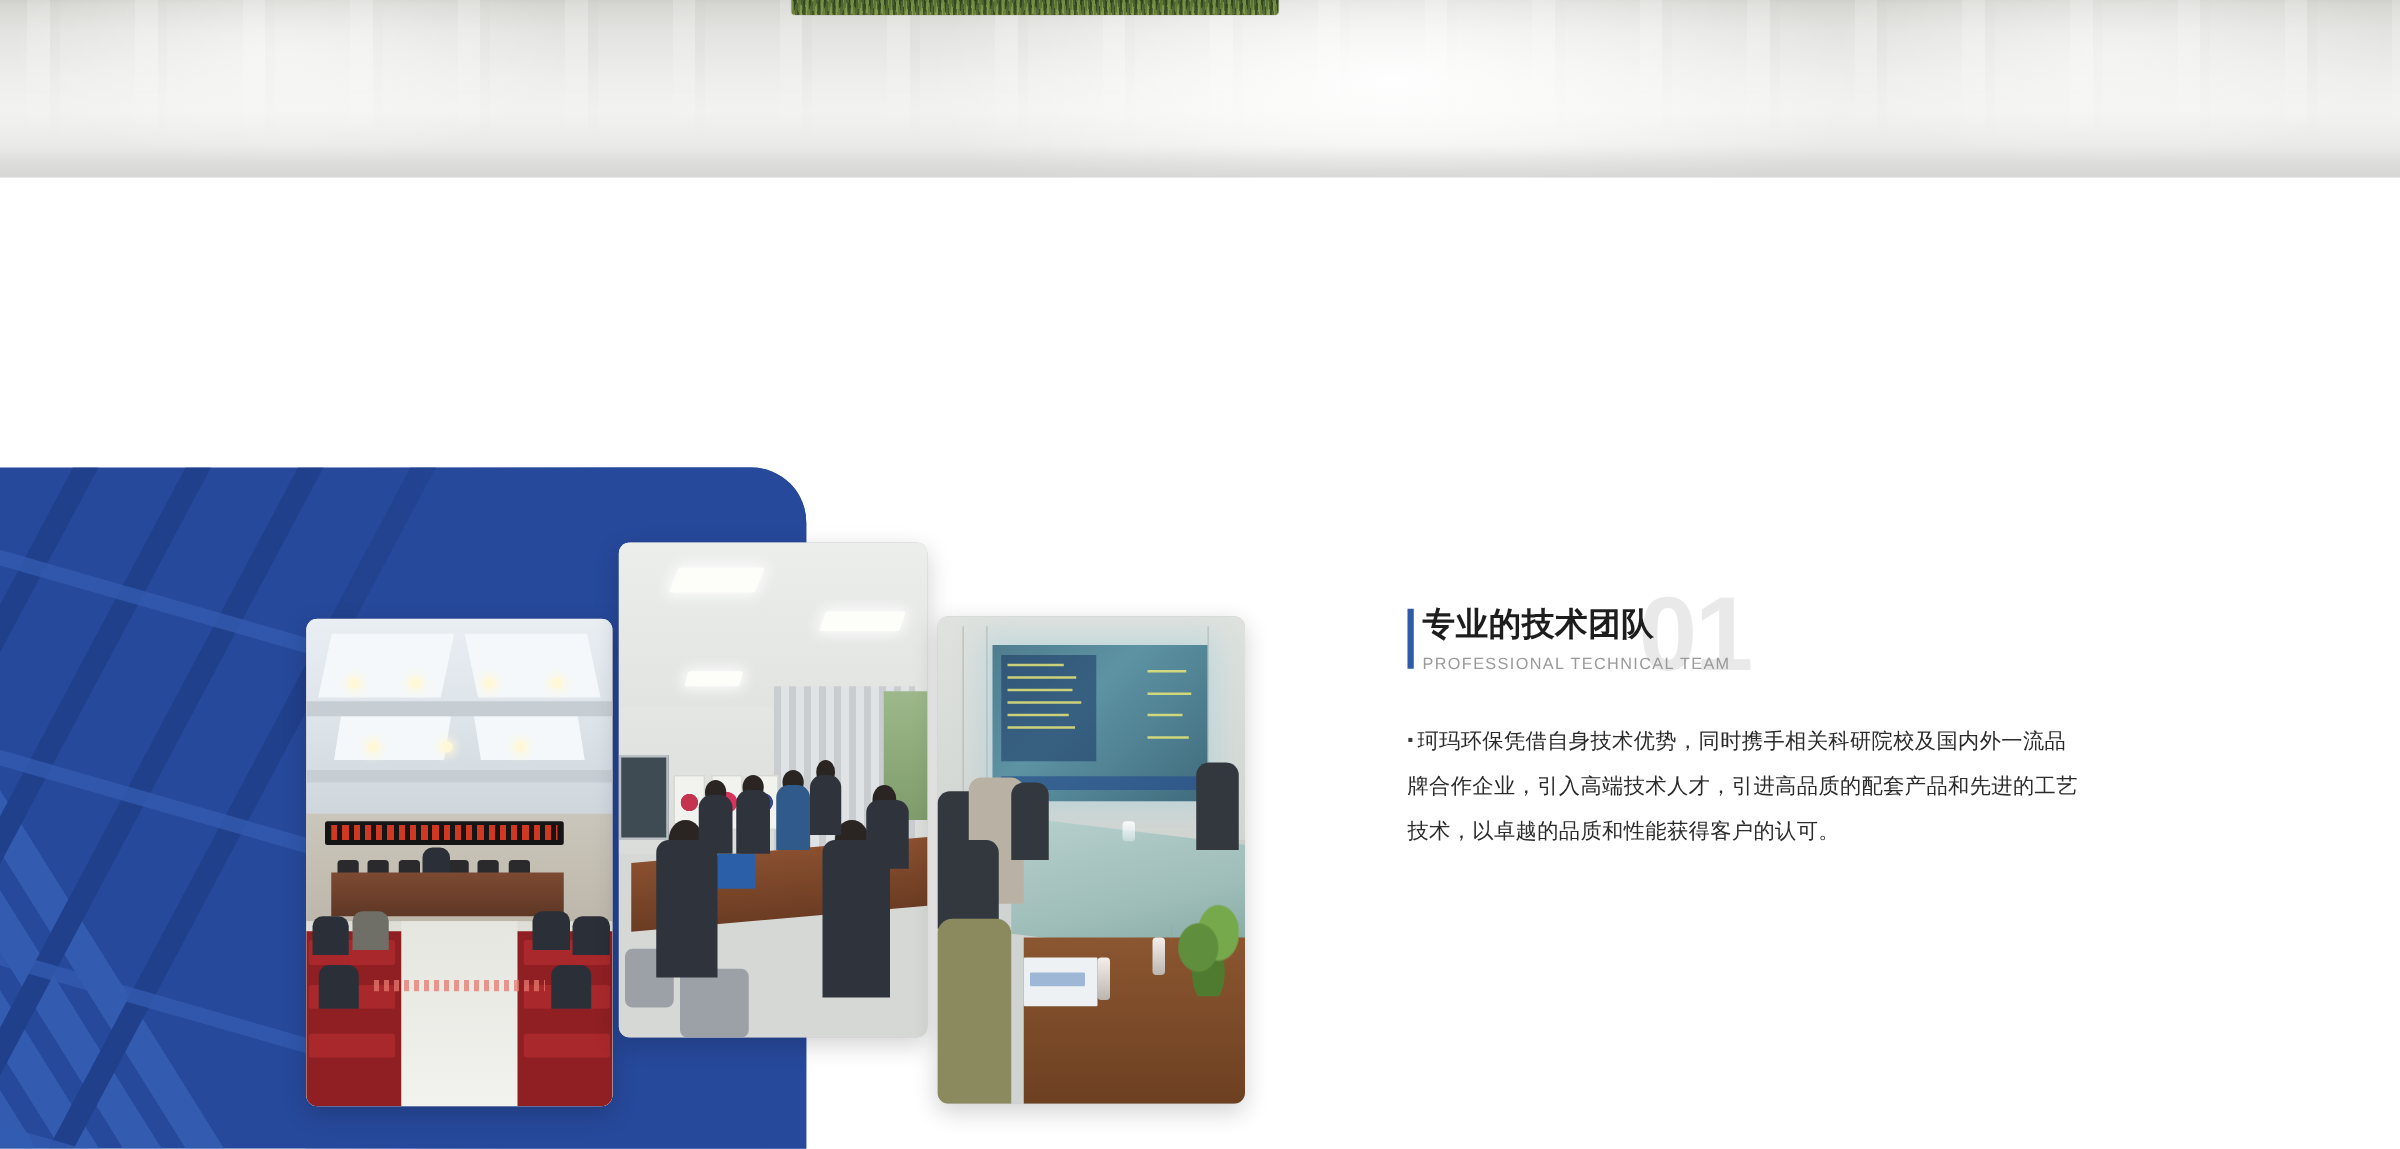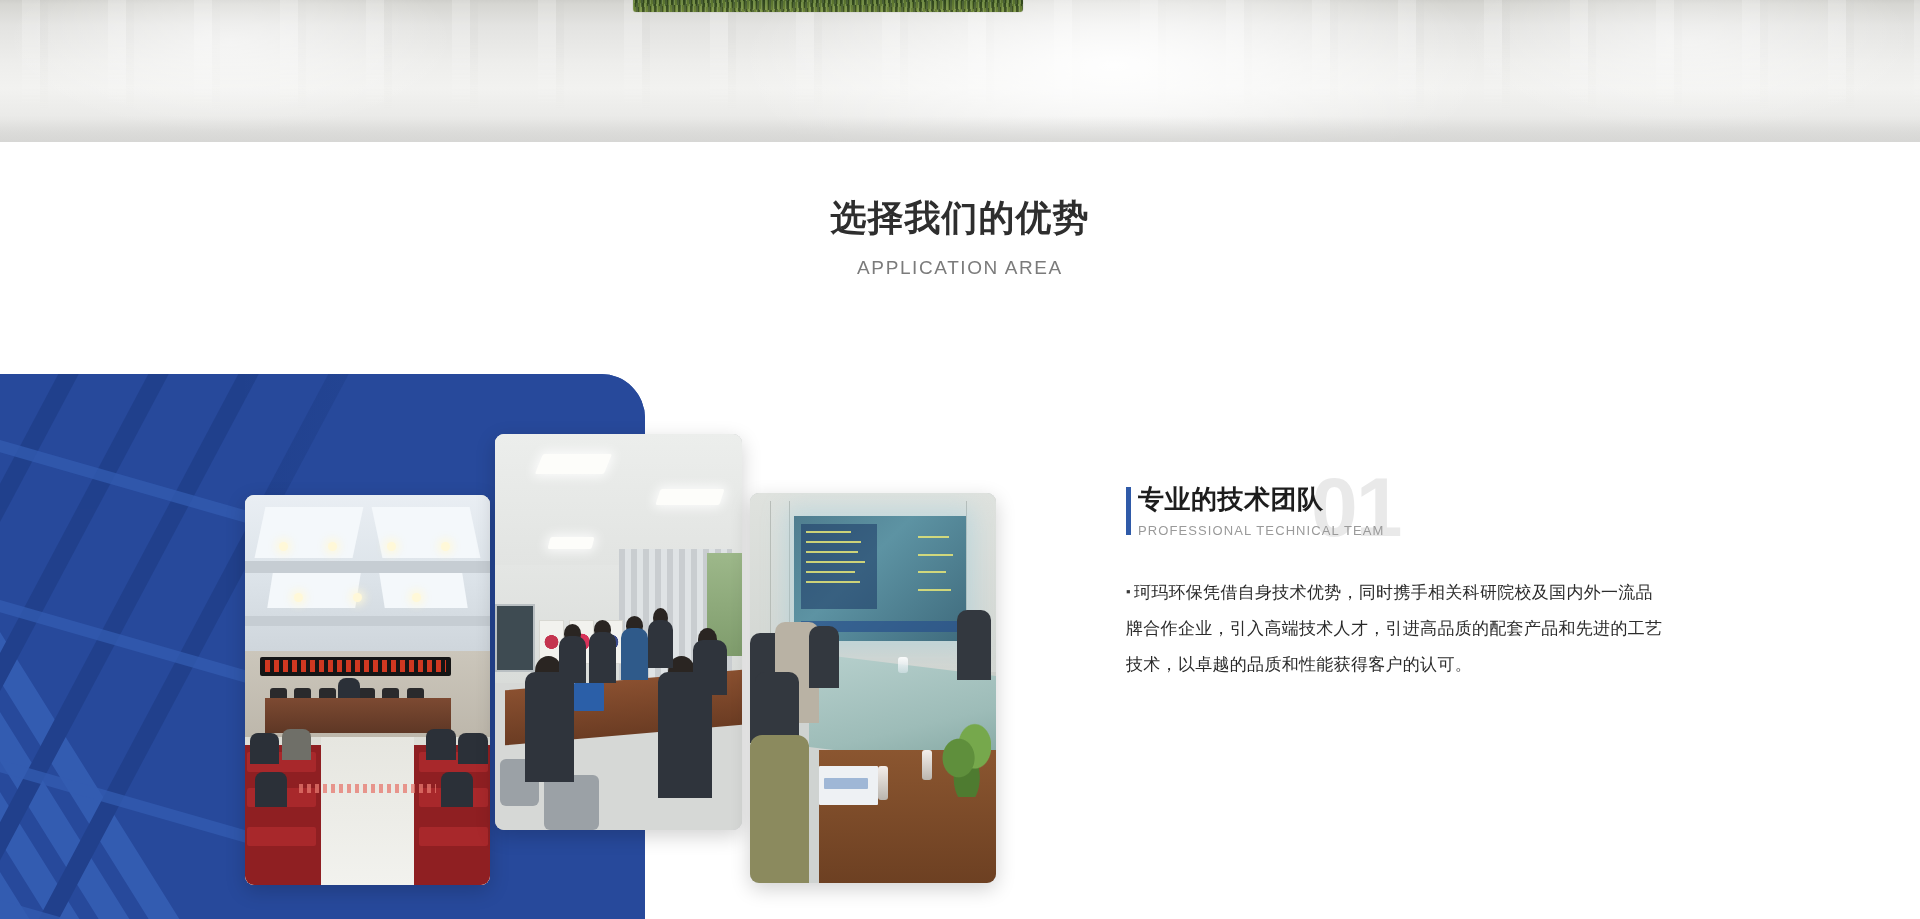--- a/index.html
+++ b/index.html
@@ -200,24 +200,20 @@
 
 <div class="page">
 
   <div class="banner">
     <div class="banner-cols"></div>
     <div class="banner-glow"></div>
     <div class="banner-photo"></div>
     <div class="banner-bottom-fade"></div>
   </div>
 
-  <div class="section-head">
-    <div class="section-title">选择我们的优势</div>
-    <div class="section-sub">APPLICATION AREA</div>
-  </div>
 
   <div class="blue-panel">
     <div class="blue-pattern">
       <div class="st" style="left:-60px;  top:10px;  width:700px; height:26px; transform:rotate(58deg); transform-origin:left top;"></div>
       <div class="st" style="left:-60px;  top:90px;  width:700px; height:26px; transform:rotate(58deg); transform-origin:left top;"></div>
       <div class="st" style="left:-60px;  top:170px; width:700px; height:26px; transform:rotate(58deg); transform-origin:left top;"></div>
       <div class="st" style="left:-60px;  top:250px; width:700px; height:26px; transform:rotate(58deg); transform-origin:left top;"></div>
       <div class="st" style="left:-60px;  top:330px; width:700px; height:26px; transform:rotate(58deg); transform-origin:left top;"></div>
       <div class="st" style="left:-60px;  top:410px; width:700px; height:26px; transform:rotate(58deg); transform-origin:left top;"></div>
       <div class="st" style="left:-60px;  top:490px; width:700px; height:26px; transform:rotate(58deg); transform-origin:left top;"></div>

